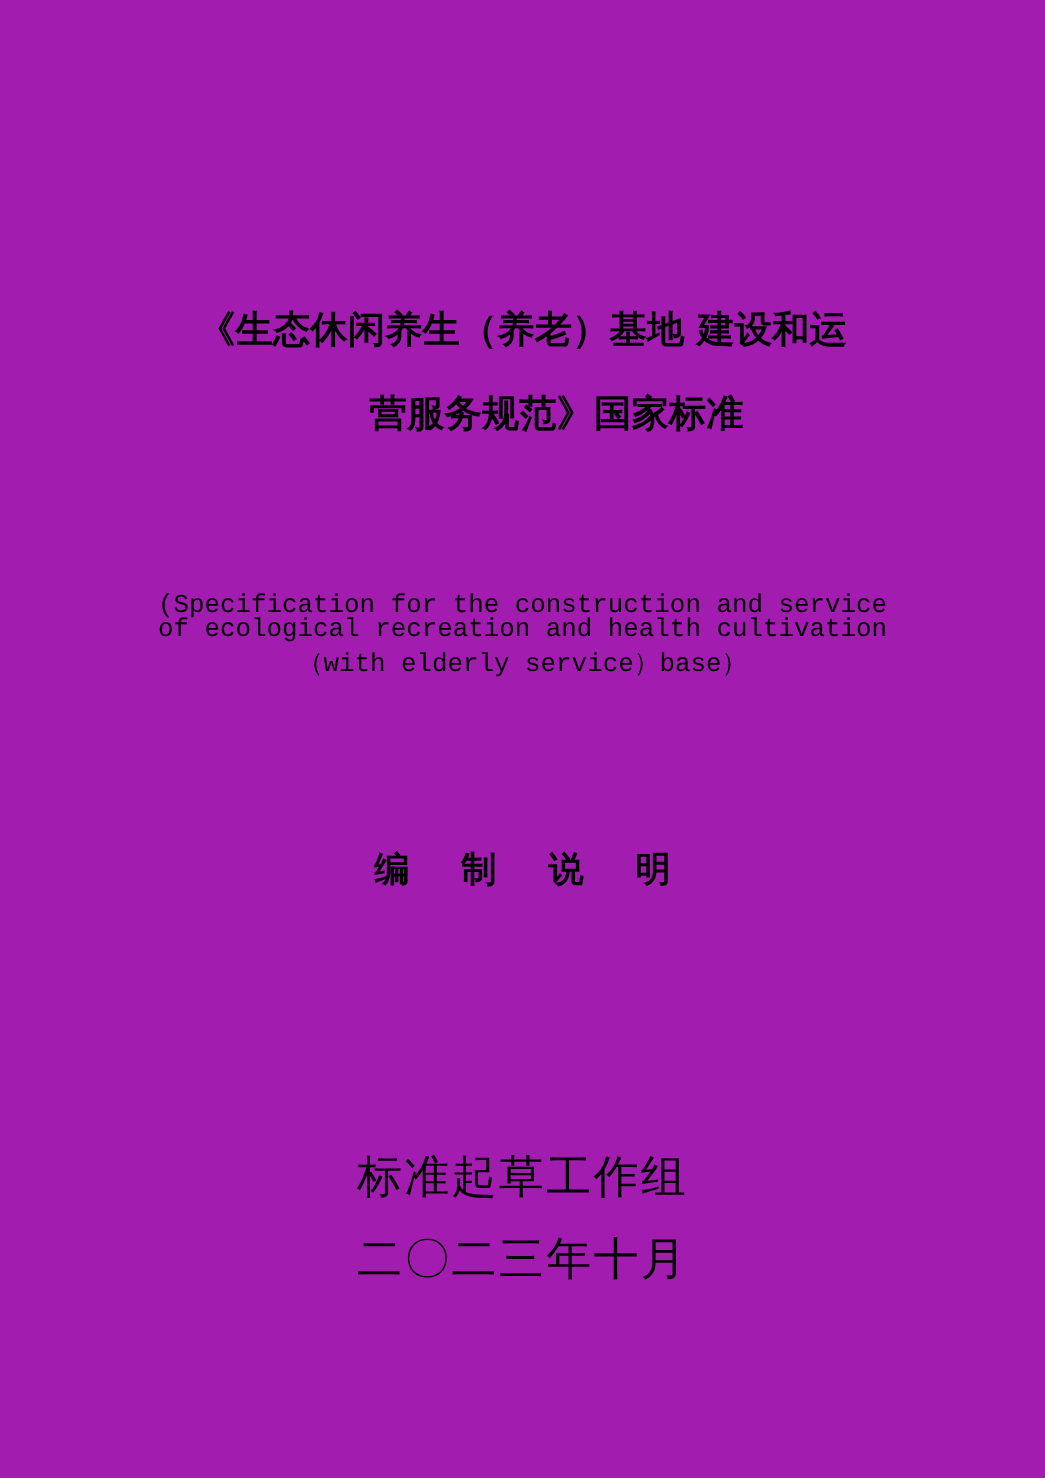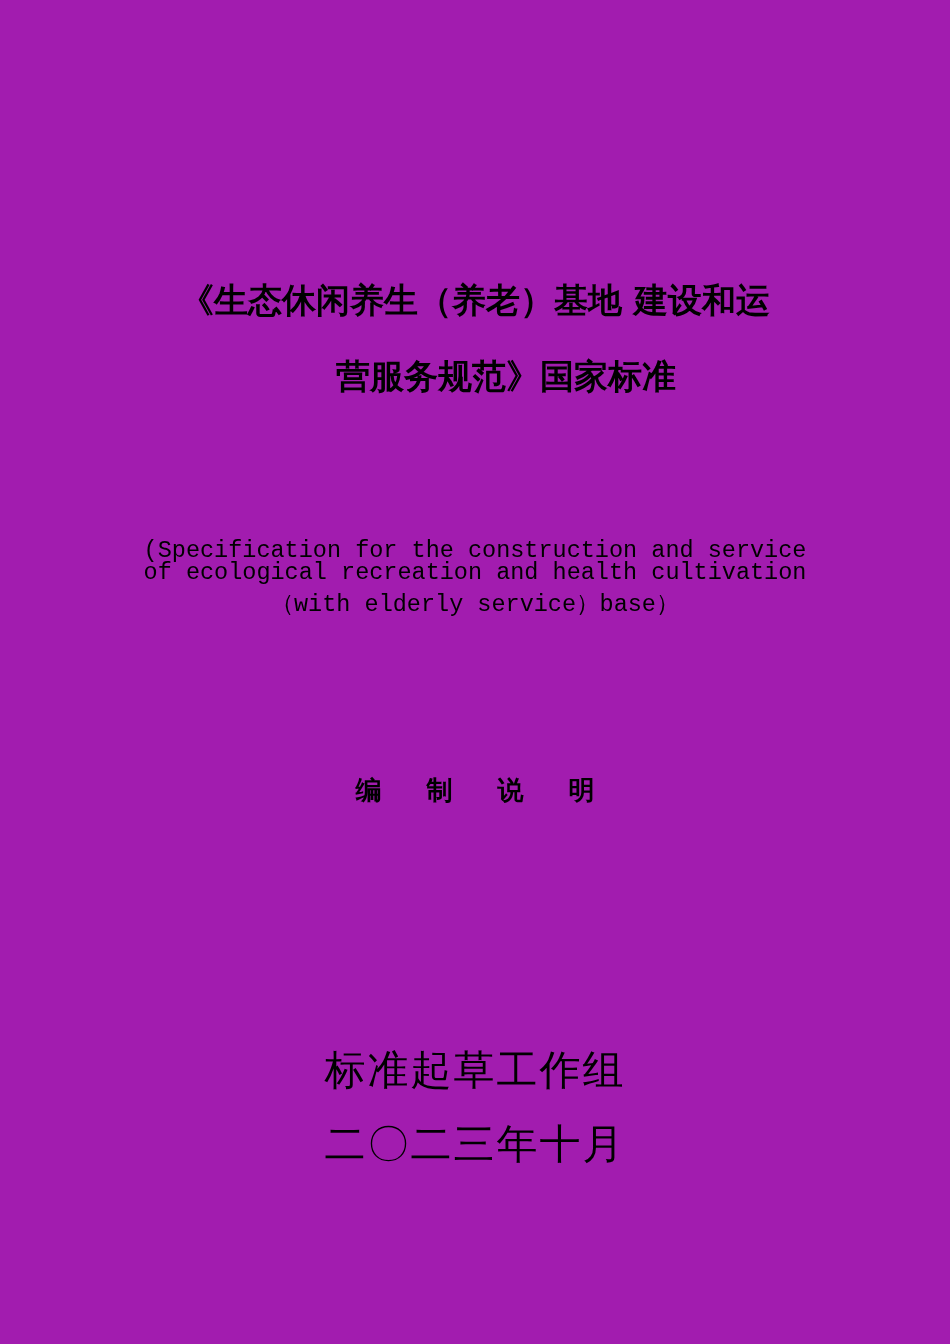--- a/index.html
+++ b/index.html
@@ -44,21 +44,21 @@
       font-size: 23.5px;
       line-height: 32px;
     }
     .en-1 { top: 535px; }
     .en-2 { top: 557px; }
     .en-3 { top: 589px; }
     .section-heading {
       top: 766px;
       font-family: "DejaVu Serif", serif;
       font-weight: bold;
-      font-size: 26px;
+      font-size: 32px;
       line-height: 48px;
       letter-spacing: 18px;
       padding-left: 18px;
       box-sizing: border-box;
     }
     .footer {
       font-family: "DejaVu Serif", serif;
       font-size: 41px;
       line-height: 44px;
       letter-spacing: 2px;

